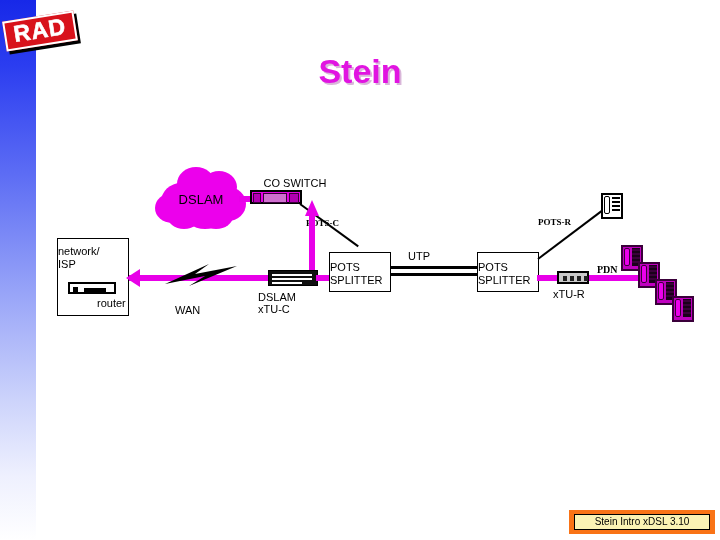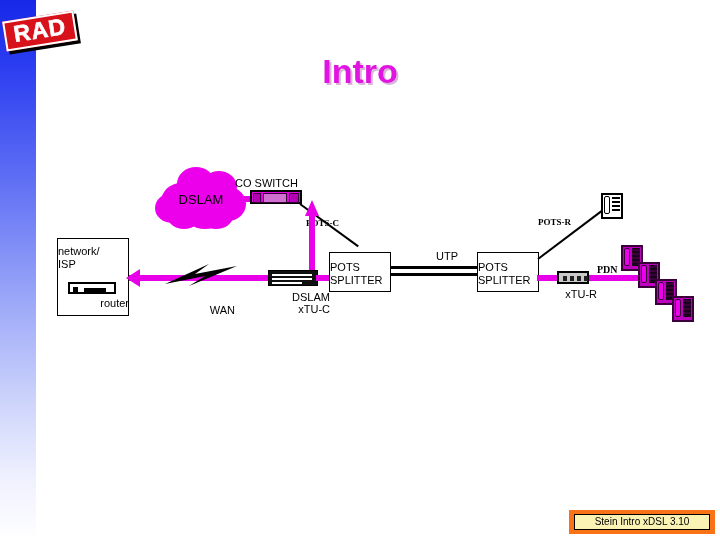--- a/index.html
+++ b/index.html
@@ -38,21 +38,21 @@
   .title{
     position:absolute;left:0;top:52px;width:720px;text-align:center;
     font-size:34px;font-weight:bold;color:#e114e1;
     letter-spacing:0px;
     text-shadow:2px 2px 0 #d9b6d9;
     font-family:"Liberation Sans", sans-serif;
   }
 
   
   .lbl{position:absolute;color:#000000;font-size:11px;line-height:12px;
-       font-family:"Liberation Sans", sans-serif;white-space:pre;text-align:right;}
+       font-family:"Liberation Sans", sans-serif;white-space:pre;text-align:left;}
   .lbl-serif{position:absolute;color:#000000;font-size:9px;line-height:10px;
        font-family:"Liberation Serif", serif;white-space:pre;font-weight:bold;}
 
   
   .mline{position:absolute;background:#e800e8;height:6px;}
   .bline{position:absolute;background:#000000;height:3px;}
   .thin{position:absolute;background:#000000;height:2px;transform-origin:0 50%;}
 
   
   .cloud{position:absolute;}
@@ -107,37 +107,37 @@
 <div id="slide">
 
   <div class="sidebar"></div>
 
   <div class="logo-wrap">
     <div class="logo-shadow"></div>
     <div class="logo-badge"></div>
     <div class="logo-text">RAD</div>
   </div>
 
-  <div class="title">Intro</div>
+  <div class="title">Stein</div>
 
   <div class="cloud" style="left:155px;top:163px;width:92px;height:72px;">
     <div class="puff" style="left:6px;top:20px;width:40px;height:38px;"></div>
     <div class="puff" style="left:0px;top:30px;width:34px;height:30px;"></div>
     <div class="puff" style="left:22px;top:4px;width:38px;height:34px;"></div>
     <div class="puff" style="left:46px;top:8px;width:36px;height:32px;"></div>
     <div class="puff" style="left:55px;top:24px;width:36px;height:34px;"></div>
     <div class="puff" style="left:28px;top:30px;width:44px;height:36px;"></div>
     <div class="puff" style="left:12px;top:38px;width:34px;height:28px;"></div>
     <div class="puff" style="left:44px;top:40px;width:34px;height:26px;"></div>
     <div class="cloud-text" style="top:29px;">DSLAM</div>
   </div>
 
   <div class="mline" style="left:239px;top:196px;width:22px;"></div>
 
-  <div class="lbl" style="left:235px;top:177px;width:120px;text-align:left;">CO SWITCH</div>
+  <div class="lbl" style="left:235px;top:177px;width:120px;text-align:center;">CO SWITCH</div>
   <div class="coswitch" style="left:250px;top:190px;width:52px;height:14px;">
     <div class="seg" style="left:1px;top:1px;width:8px;height:10px;"></div>
     <div class="seg" style="left:11px;top:1px;width:24px;height:10px;background:#d070d0;"></div>
     <div class="seg" style="left:37px;top:1px;width:10px;height:10px;"></div>
   </div>
 
   <div class="thin" style="left:300px;top:203px;width:72px;transform:rotate(36deg);"></div>
   <div class="lbl-serif" style="left:306px;top:218px;">POTS-C</div>
 
   <div class="arrow" style="left:302px;top:200px;width:20px;height:78px;">
@@ -148,21 +148,21 @@
 
   <div class="wbox" style="left:57px;top:238px;width:72px;height:78px;">
     <div class="t" style="top:6px;white-space:pre;">network/
 ISP</div>
   </div>
   <div class="router" style="left:68px;top:282px;width:48px;height:12px;">
     <div class="led" style="left:3px;top:3px;width:5px;height:5px;"></div>
     <div class="led" style="left:14px;top:4px;width:22px;height:4px;"></div>
     <div class="led" style="left:38px;top:4px;width:3px;height:4px;background:#ffffff;"></div>
   </div>
-  <div class="lbl" style="left:57px;top:297px;width:72px;">router</div>
+  <div class="lbl" style="left:57px;top:297px;width:72px;padding-left:40px;">router</div>
 
   <div class="mline" style="left:129px;top:275px;width:140px;"></div>
 
   <div class="arrow" style="left:126px;top:269px;width:16px;height:18px;">
     <svg width="16" height="18" viewBox="0 0 16 18">
         <polygon points="0,9 14,0 14,18" fill="#e800e8"></polygon>
       </svg>
   </div>
 
   <div class="bolt" style="left:165px;top:262px;width:72px;height:26px;">

